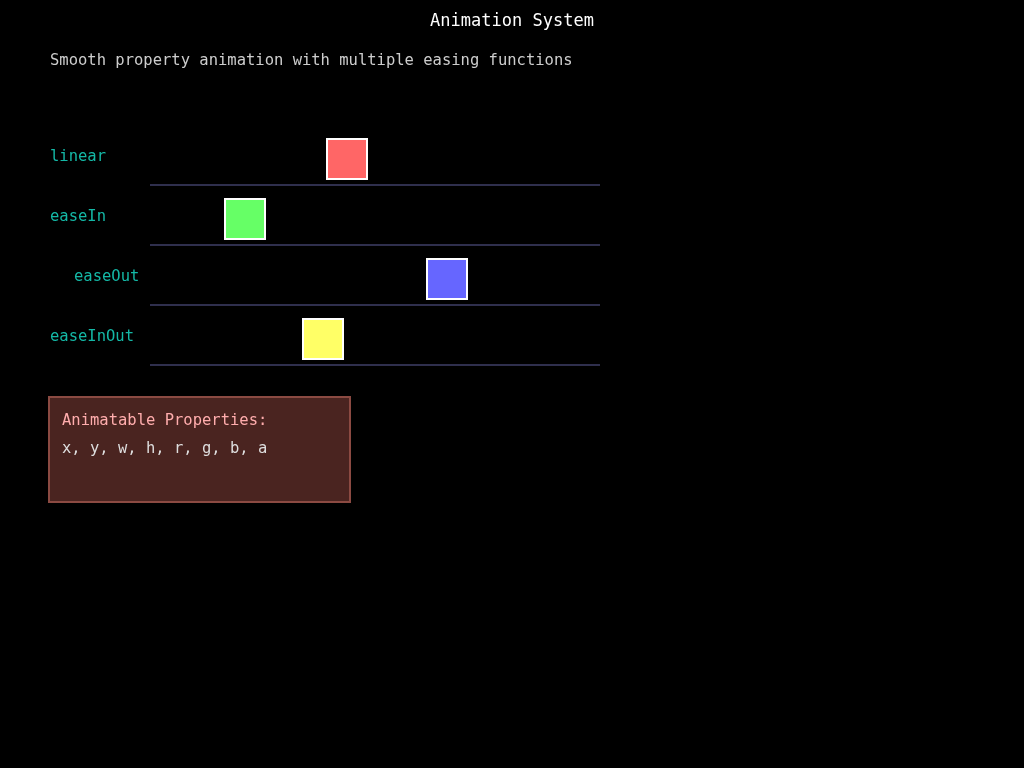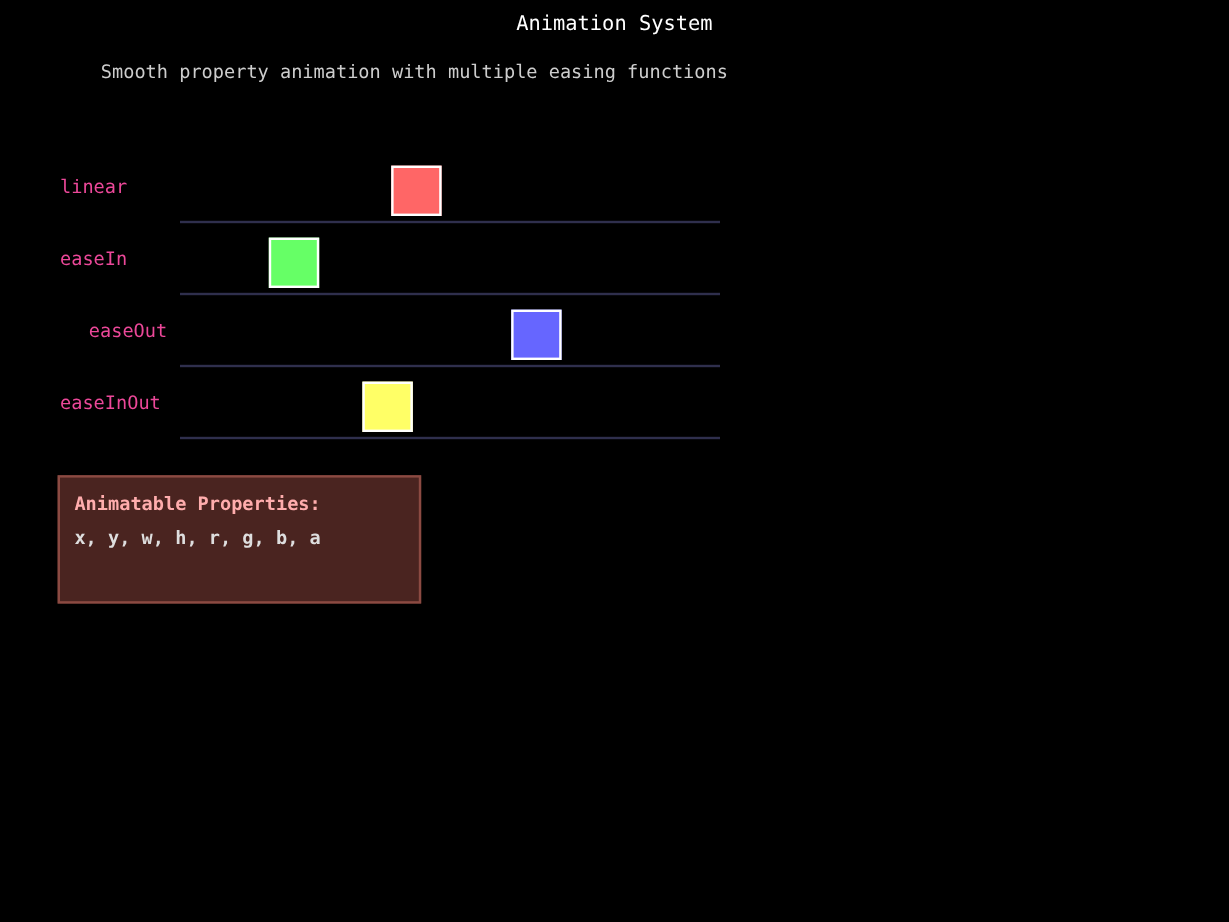--- a/index.html
+++ b/index.html
@@ -33,42 +33,41 @@
     white-space: pre;
   }
   #page-subtitle {
     position: absolute;
     left: 50px;
     top: 49px;
     font-size: 15.5px;
     line-height: 22px;
     color: #cdcdcd;
     white-space: pre;
-    margin-left: 34px;
   }
 
   
   #tracks {
     position: absolute;
     left: 0;
     top: 0;
     width: 1024px;
     height: 768px;
   }
   .track {
     position: absolute;
     left: 0;
     width: 1024px;
   }
   .track-label {
     position: absolute;
     left: 50px;
     font-size: 15.5px;
     line-height: 20px;
-    color: #ec4899;
+    color: #14b8a6;
     white-space: pre;
   }
   .track-line {
     position: absolute;
     left: 150px;
     width: 450px;
     height: 2px;
     background: #2f2f4d;
   }
   .track-box {
@@ -82,21 +81,20 @@
   
   #props-panel {
     position: absolute;
     left: 48px;
     top: 396px;
     width: 303px;
     height: 107px;
     background: #4a2420;
     border: 2px solid #8b4a42;
     box-sizing: border-box;
-    font-weight: bold;
   }
   #props-heading {
     position: absolute;
     left: 12px;
     top: 12px;
     font-size: 15.5px;
     line-height: 20px;
     color: #ffadad;
     white-space: pre;
   }

